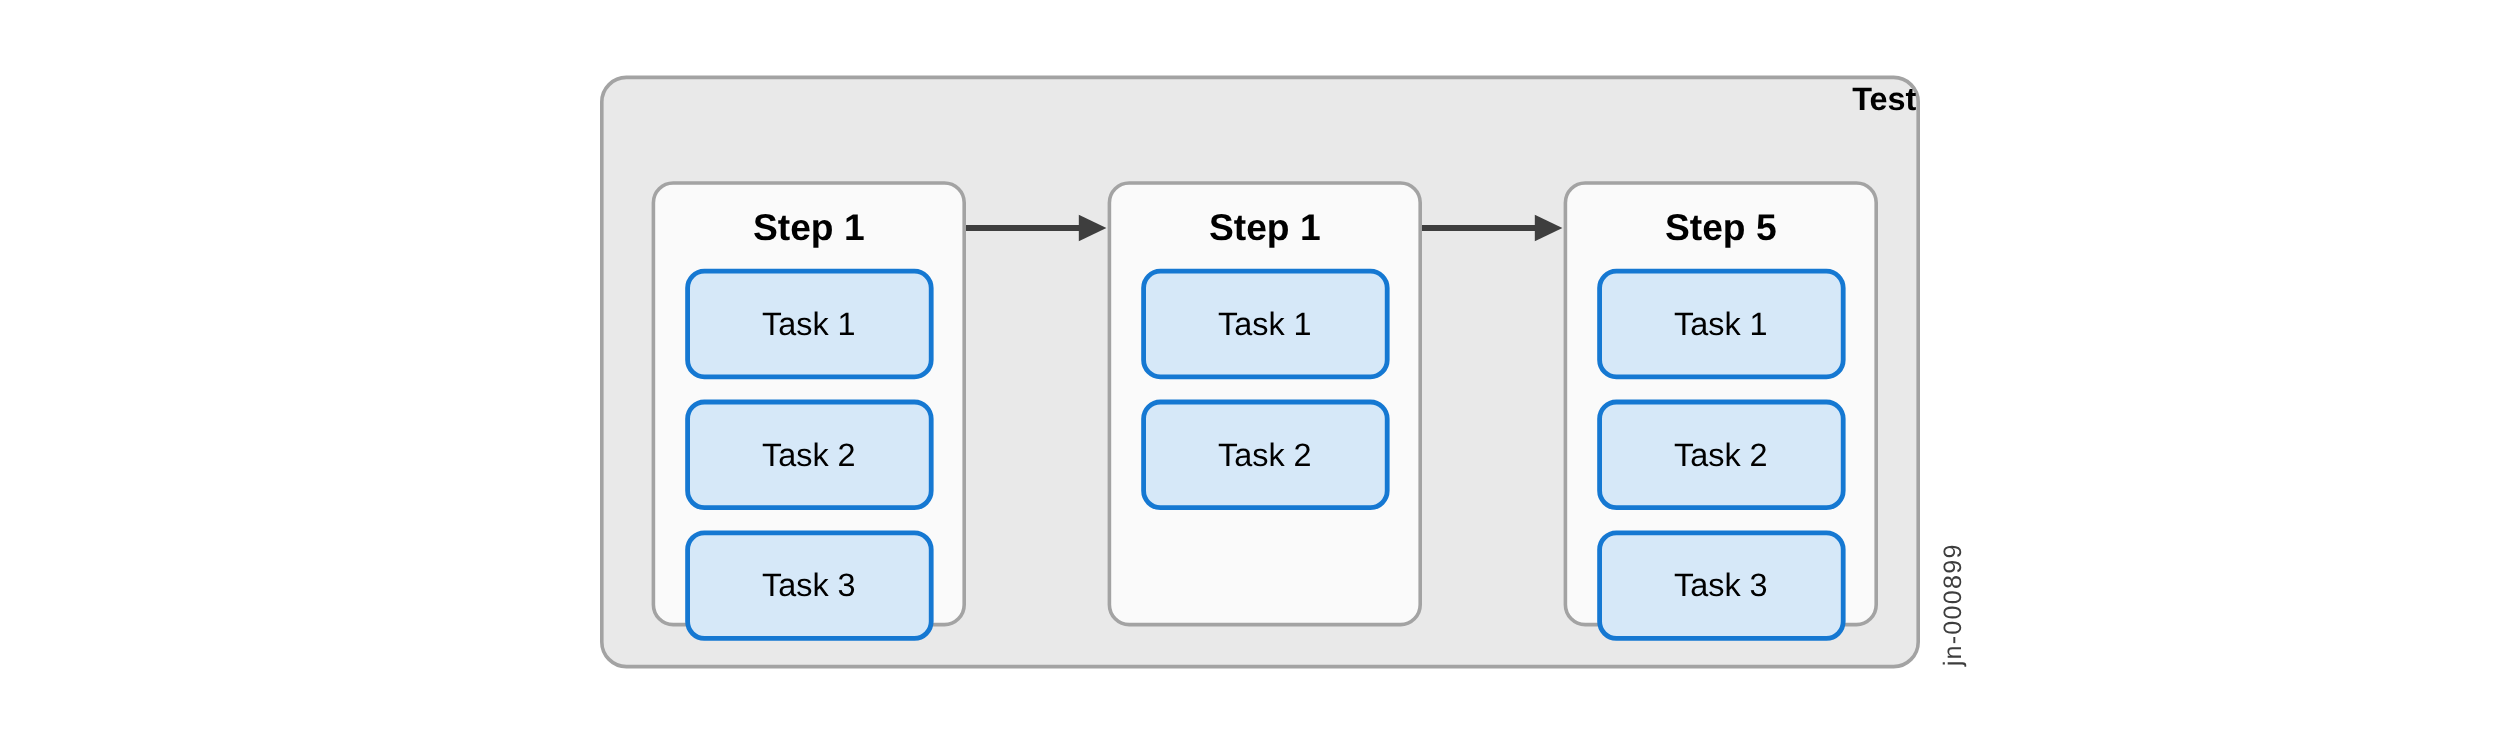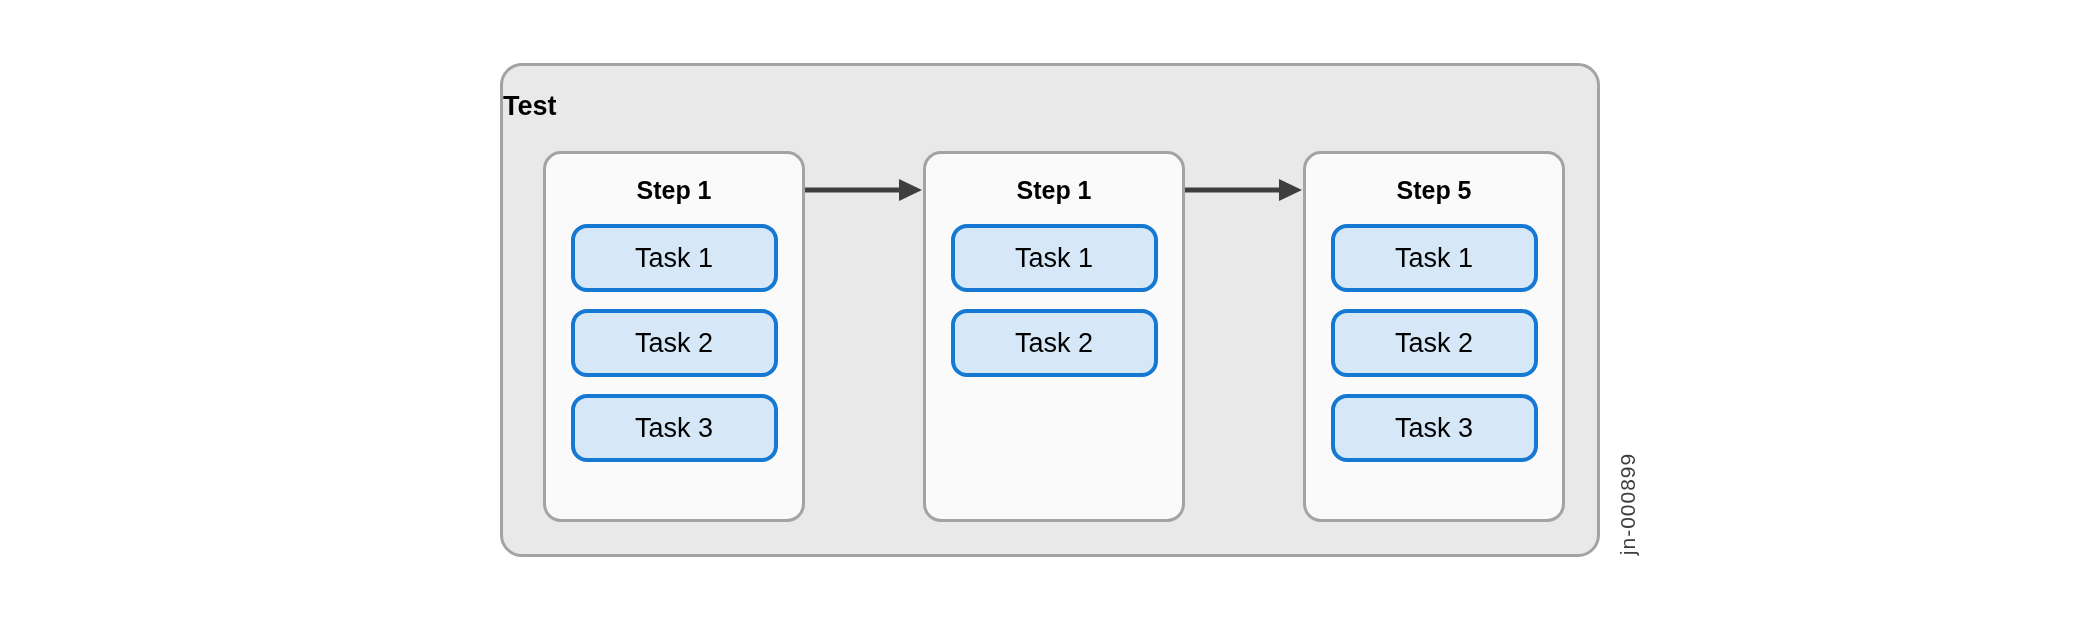--- a/index.html
+++ b/index.html
@@ -33,23 +33,23 @@
     width: 1100px;
     height: 494px;
     background: var(--container_fill);
     border: 3px solid var(--container_border);
     border-radius: 22px;
   }
 
   .group-title {
     position: absolute;
     left: 0;
-    top: 23px;
+    top: 0;
     width: 100%;
-    text-align: left;
+    text-align: right;
     font-size: 27px;
     line-height: 34px;
     font-weight: bold;
     color: var(--text);
   }
 
   .step-box {
     position: absolute;
     top: 85px;
     width: 262px;
@@ -60,37 +60,37 @@
     display: flex;
     flex-direction: column;
     align-items: center;
   }
   .step-1 { left: 40px; }
   .step-2 { left: 420px; }
   .step-3 { left: 800px; }
 
   .step-title {
     margin-top: 20px;
-    font-size: 25px;
+    font-size: 31px;
     line-height: 32px;
     font-weight: bold;
     color: var(--text);
   }
 
   .task-list {
     margin-top: 18px;
     display: flex;
     flex-direction: column;
     gap: 17px;
     align-items: center;
   }
 
   .task-pill {
     width: 207px;
-    height: 68px;
+    height: 92px;
     background: var(--task_fill);
     border: 4px solid var(--task_border);
     border-radius: 16px;
     display: flex;
     align-items: center;
     justify-content: center;
     font-size: 27px;
     color: var(--text);
   }
 

